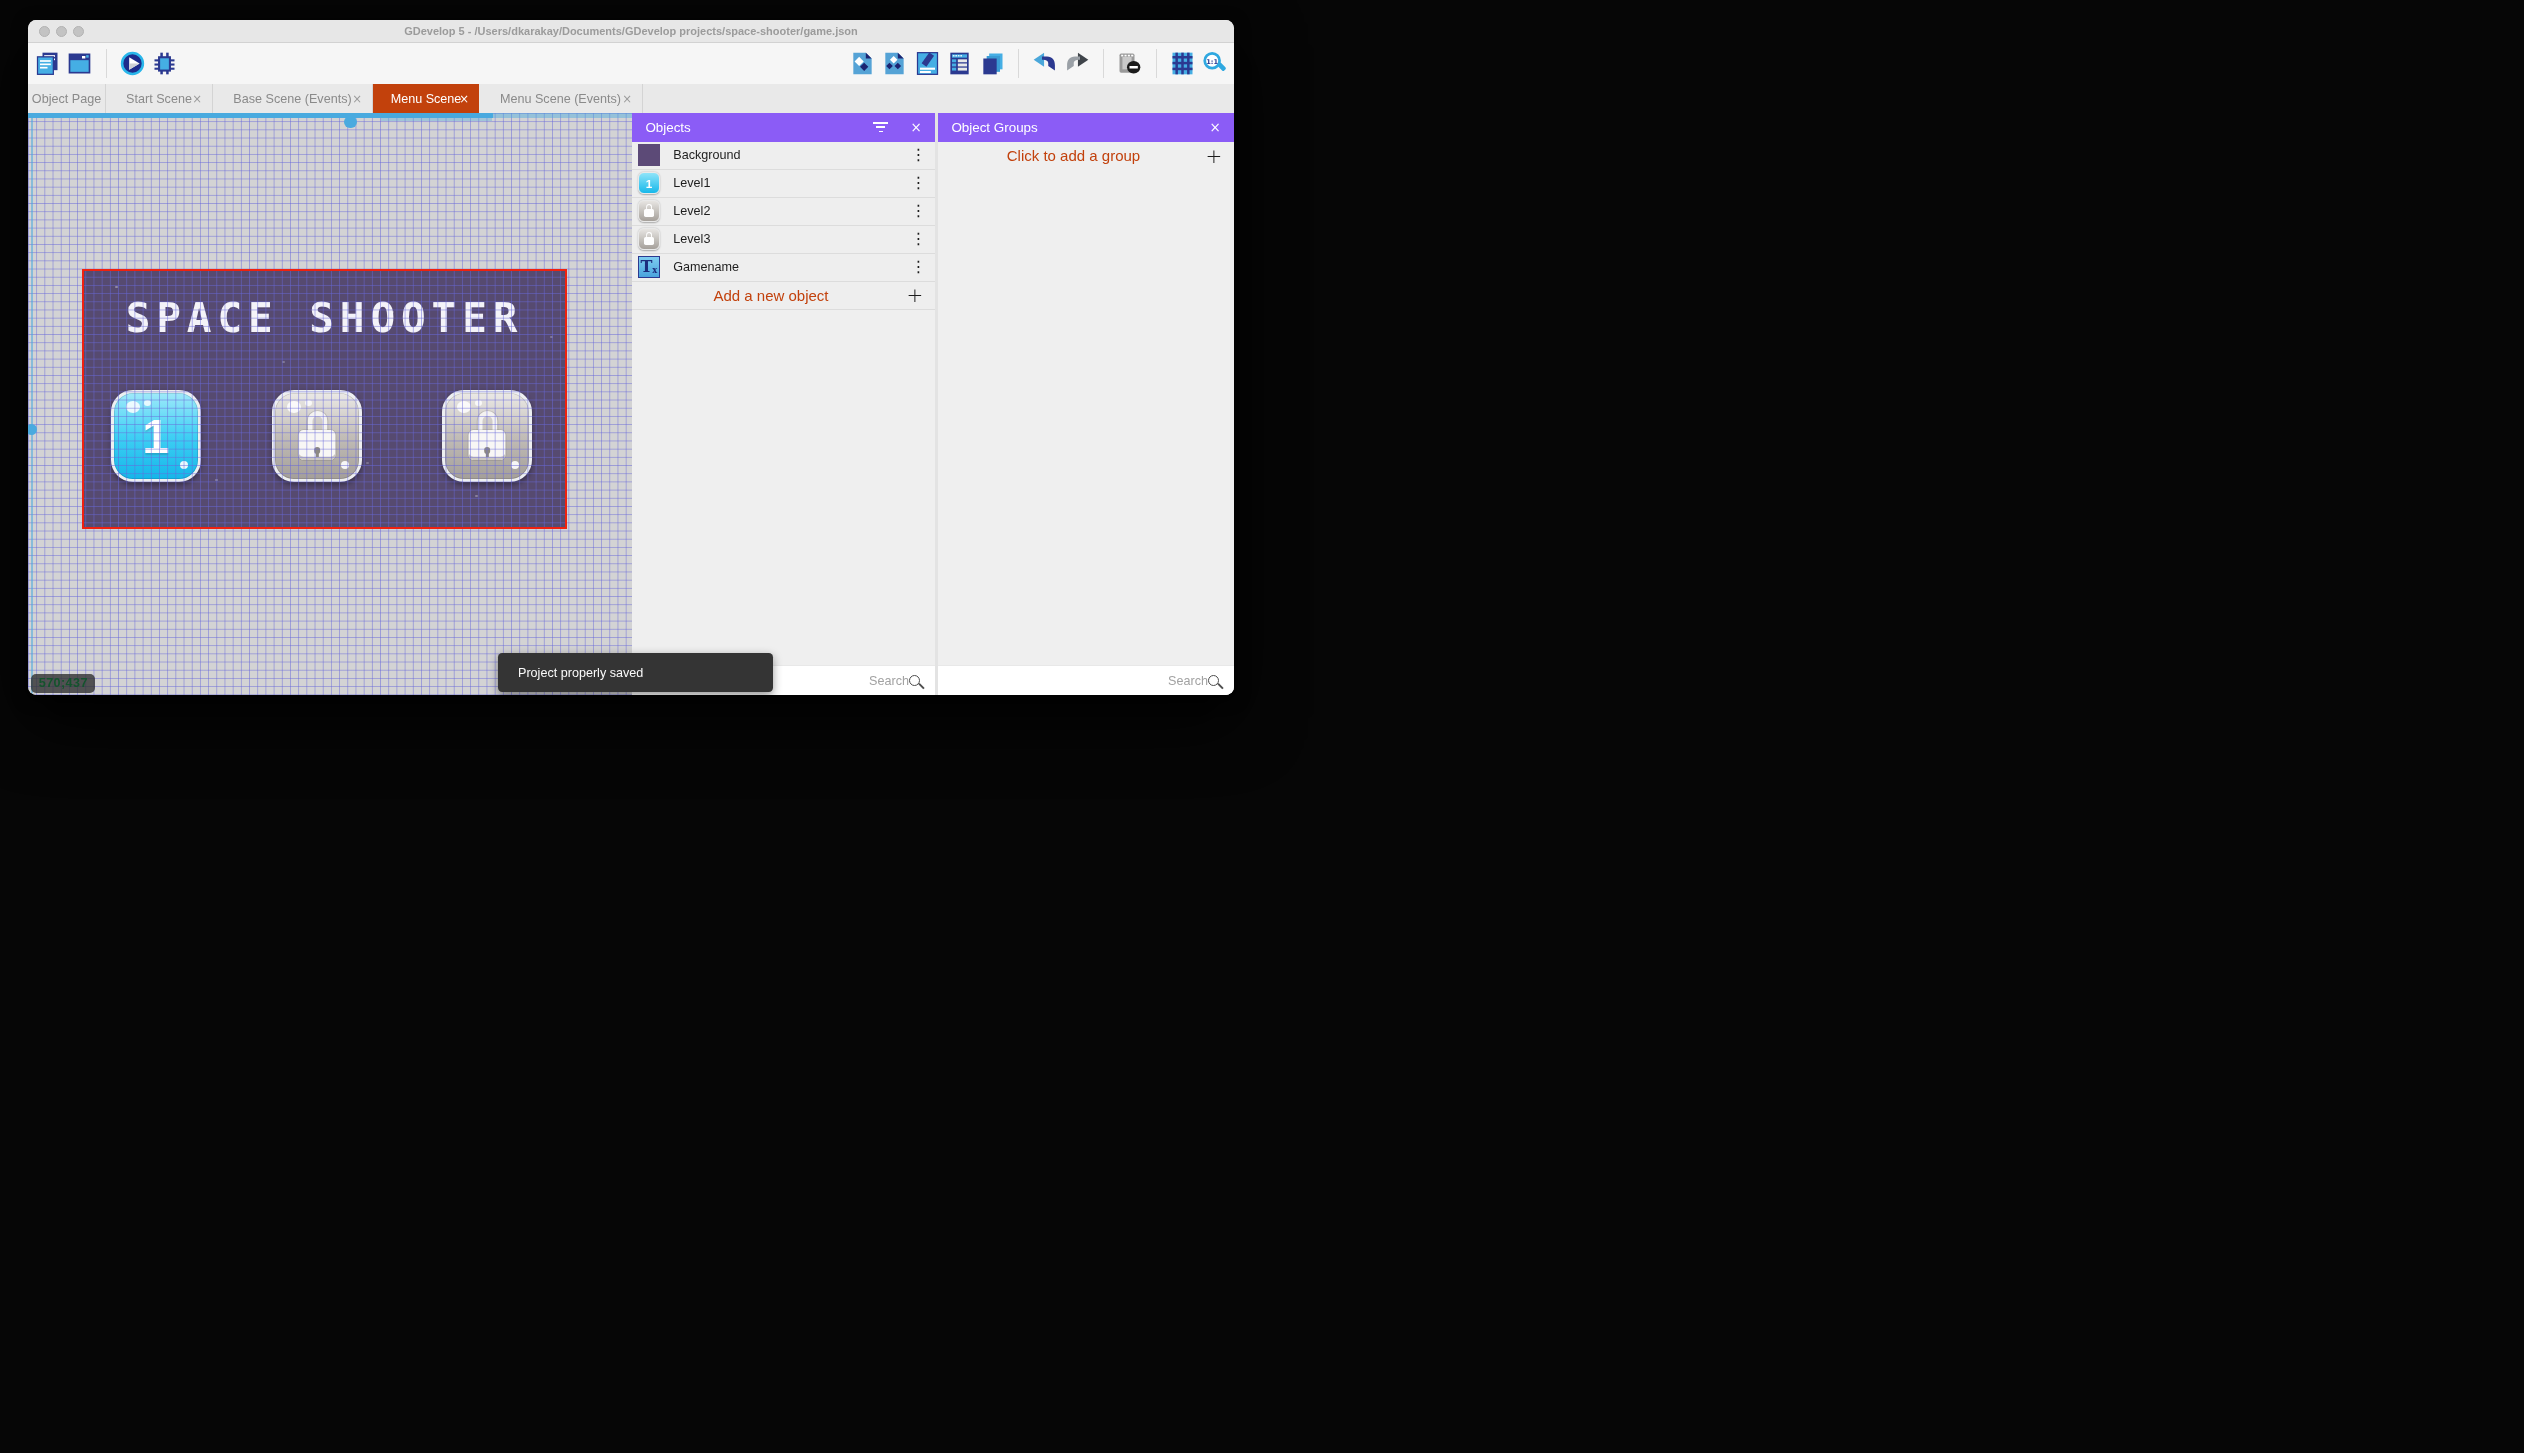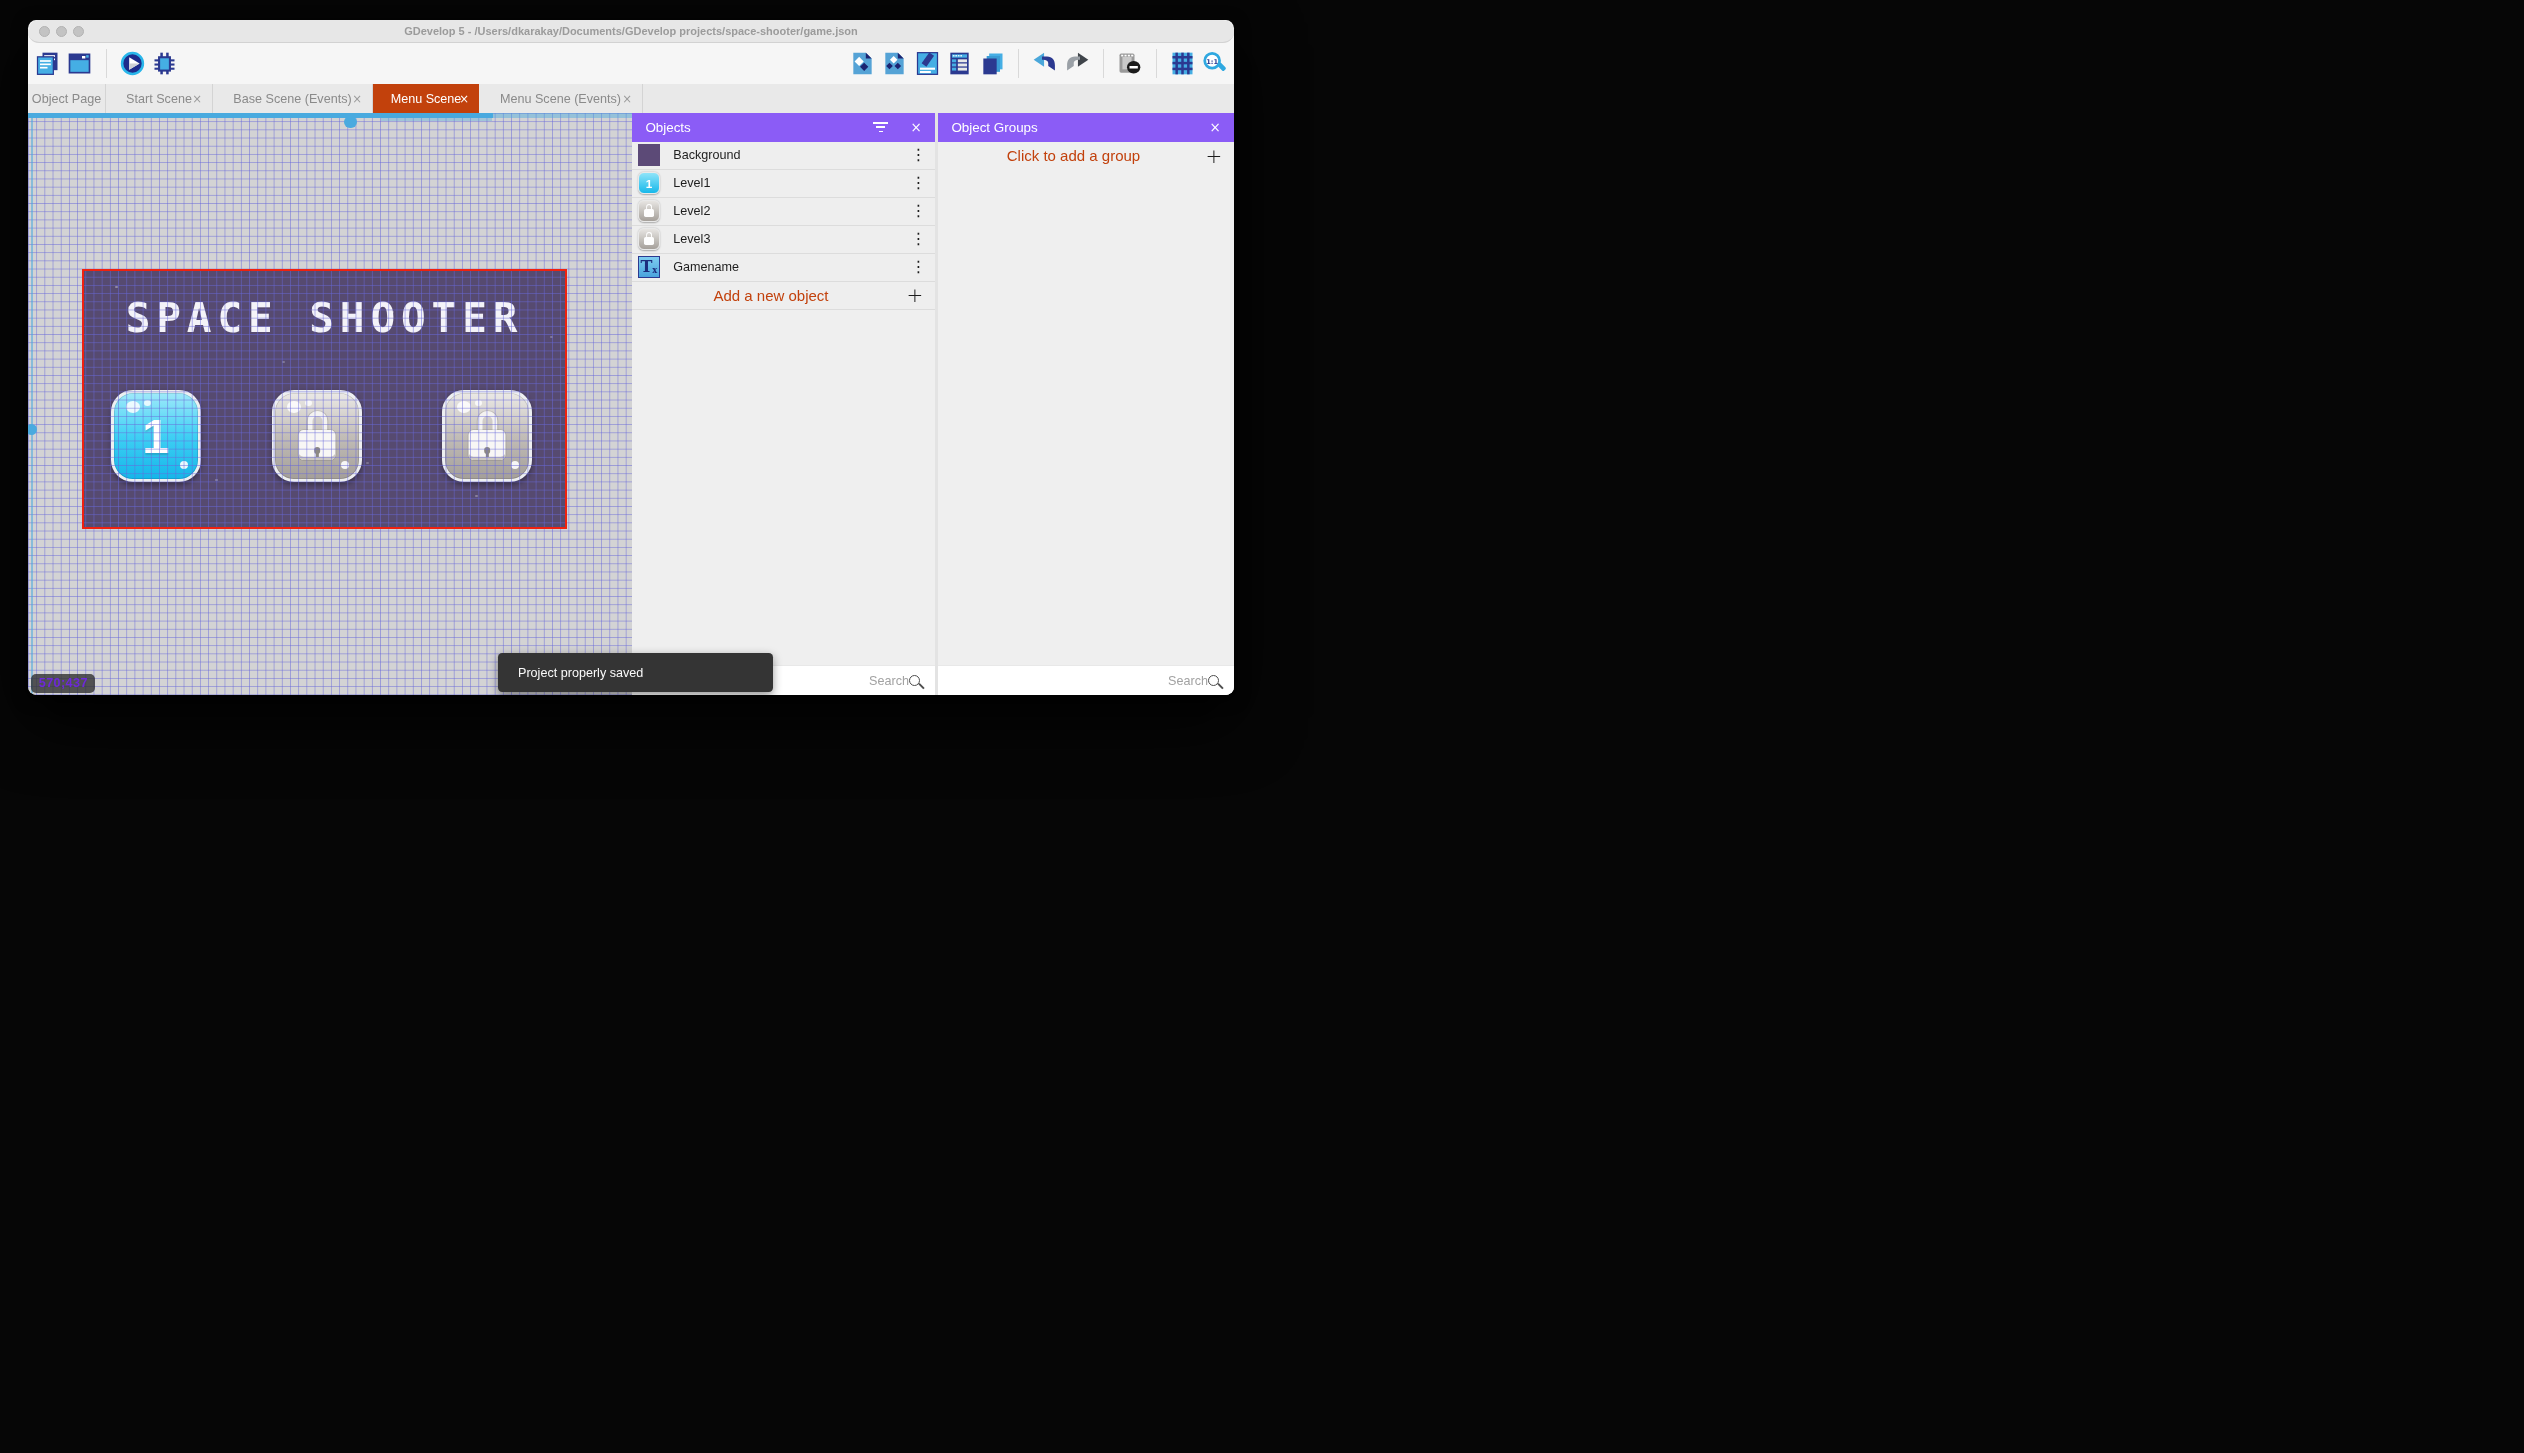--- a/index.html
+++ b/index.html
@@ -7,21 +7,21 @@
     font-family:"Liberation Sans", sans-serif; }
   .glyph { font-family:"DejaVu Sans", sans-serif; }
 
   
   .window { position:absolute; left:28px; top:20px; width:1206px; height:675px;
     border-radius:8.4px; overflow:hidden; background:#f6f6f6;
     box-shadow:0 23.4px 67px rgba(0,0,0,.9), 0 3.3px 15px rgba(0,0,0,.6); }
 
   
   .titlebar { position:absolute; left:0; top:0; right:0; height:23.4px; background:#e7e7e7;
-    border-bottom:0.8px solid #d2d2d2; display:flex; align-items:center;border-radius:11px; }
+    border-bottom:0.8px solid #d2d2d2; display:flex; align-items:center; }
   .lights { position:absolute; left:11px; top:6.3px; display:flex; gap:5.9px; }
   .light { width:11px; height:11px; border-radius:50%; background:#c3c3c3; border:0.8px solid #b2b2b2; }
   .win-title { width:100%; text-align:center; font-size:11px; font-weight:bold; color:#9b9b9b; }
 
   
   .toolbar { position:absolute; left:0; top:23.4px; right:0; height:40px; background:#f6f6f6;
     display:flex; align-items:center; padding:0 6.7px; }
   .tb-group { display:flex; align-items:center; gap:7.5px; }
   .tb-right { margin-left:auto; }
   .tbi { width:25px; height:25px; display:block; cursor:pointer; }
@@ -93,21 +93,21 @@
   .sel-handle { position:absolute; left:316px; top:2.5px; width:12.6px; height:12.6px; border-radius:50%;
     background:#49aadf; z-index:7; }
   .sel-handle::before { content:""; position:absolute; left:2.9px; top:-3.3px; width:6.7px; height:6.7px;
     background:#49aadf; transform:rotate(45deg); }
   .sel-left { position:absolute; left:2.5px; top:0; width:2.5px; height:582px;
     background:rgba(73,170,223,.55); z-index:6; }
   .sel-left-handle { position:absolute; left:-1.7px; top:311px; width:11px; height:11px;
     border-radius:50%; background:#49aadf; z-index:7; }
 
   .coord-badge { position:absolute; left:3.3px; bottom:2.5px; background:rgba(45,45,45,.78);
-    color:#6d28d9; font-size:12.6px; font-weight:bold; border-radius:5px; padding:2.5px 7.5px;
+    color:#14532d; font-size:12.6px; font-weight:bold; border-radius:5px; padding:2.5px 7.5px;
     z-index:8; letter-spacing:0.4px;text-align:center; }
 
   
   .panel { position:absolute; top:0; bottom:0; background:#efefef; }
   .panel-objects { left:604px; width:303px; }
   .panel-divider { position:absolute; left:907px; width:3.3px; top:0; bottom:0; background:#e3e3e3; }
   .panel-groups { left:910px; width:296px; }
   .panel-header { height:28.5px; background:#8b5cf6; color:#fff; display:flex; align-items:center;
     padding:0 13.4px; font-size:13.4px; }
   .panel-header .spacer { flex:1; }

